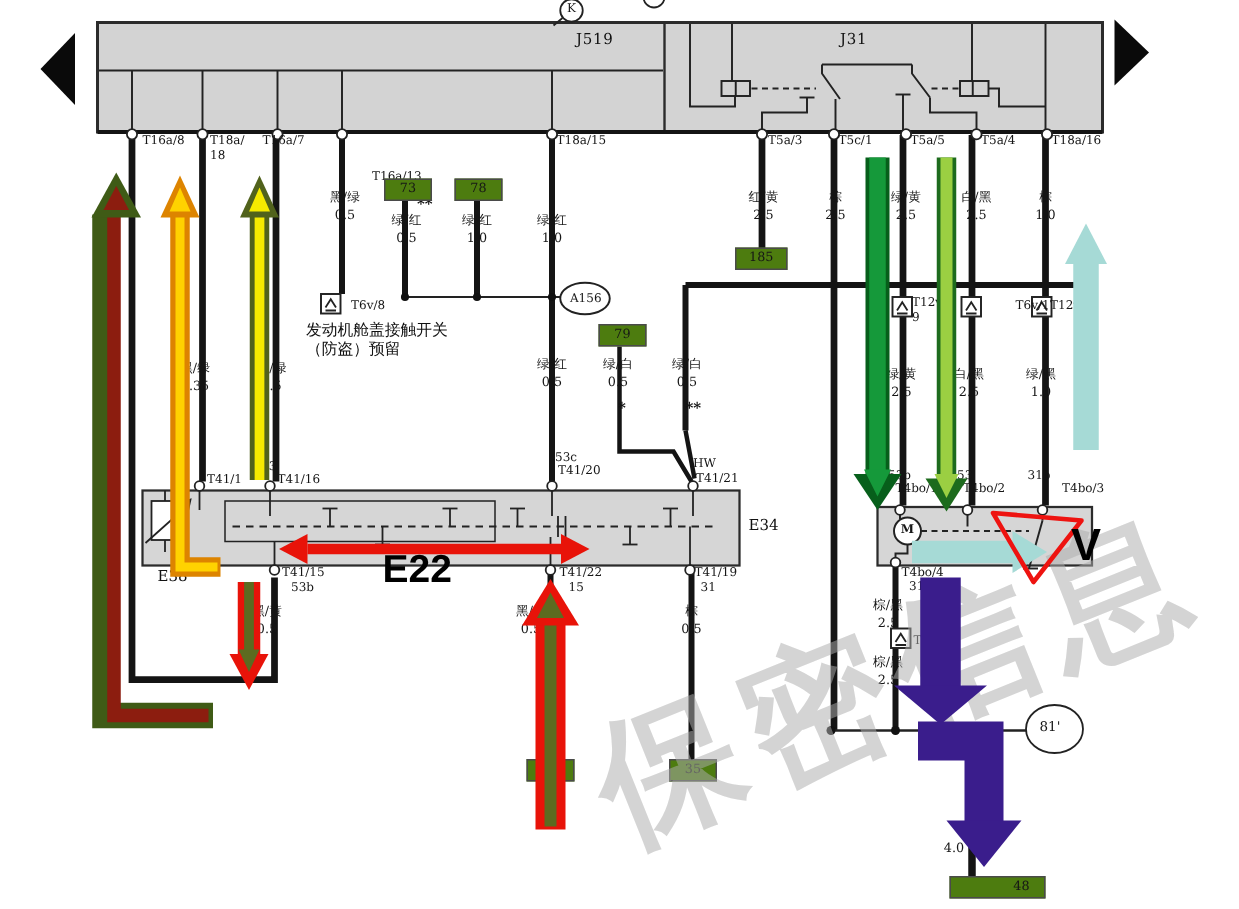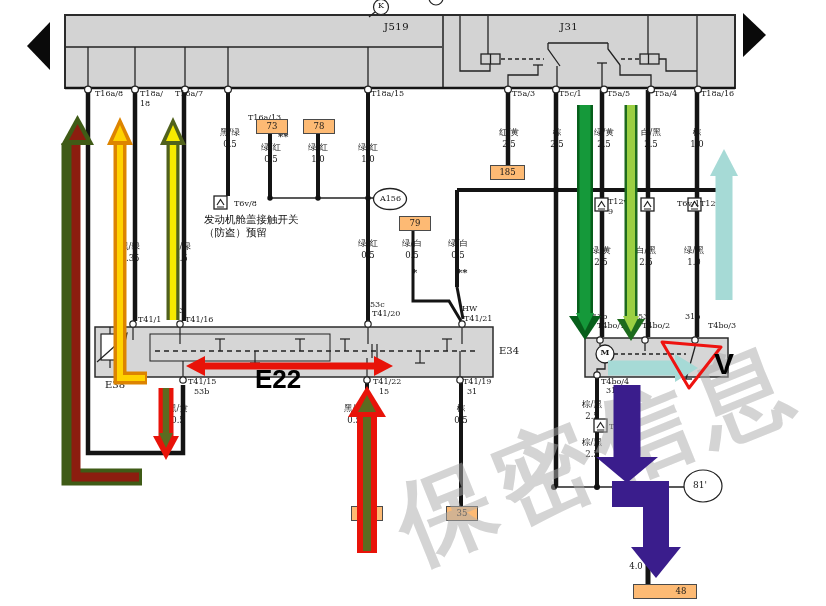--- a/index.html
+++ b/index.html
@@ -7,21 +7,21 @@
          font-family:"DejaVu Serif","Liberation Serif",serif;}
   #stage svg{position:absolute;left:0;top:0;}
   .lb{position:absolute;font-size:8px;color:#161616;white-space:pre-line;line-height:1.2;z-index:3;}
   .wlb{position:absolute;font-size:8.5px;color:#161616;white-space:pre-line;line-height:1.45;
        width:44px;text-align:center;z-index:3;}
   .pin{position:absolute;font-size:8px;color:#161616;white-space:pre;z-index:3;}
   .unit{position:absolute;font-size:10px;color:#111;letter-spacing:.5px;z-index:3;}
   .comp{position:absolute;font-size:10px;color:#111;z-index:3;}
   .cn{position:absolute;font-size:10.5px;color:#111;white-space:pre;z-index:3;
       font-family:"DejaVu Sans","Liberation Sans",sans-serif;}
-  .numbox{position:absolute;width:30px;height:13px;background:#fdba74;border:1.2px solid #4a4a4a;
+  .numbox{position:absolute;width:30px;height:13px;background:#4d7c0f;border:1.2px solid #4a4a4a;
           font-size:8.5px;color:#161616;text-align:center;line-height:13px;z-index:3;}
   .star{position:absolute;font-size:10px;font-weight:bold;color:#111;z-index:3;}
   .anno{position:absolute;font-weight:bold;color:#000;z-index:7;
         font-family:"Liberation Sans","DejaVu Sans",sans-serif;}
   #wm{position:absolute;left:402px;top:468px;width:640px;z-index:5;
       font-size:96px;font-weight:bold;letter-spacing:10px;color:rgba(172,172,172,0.52);
       transform:rotate(-22deg);transform-origin:0 50%;white-space:nowrap;
       font-family:"DejaVu Sans","Liberation Sans",sans-serif;pointer-events:none;}
   #overlay{z-index:6;}
   #base{z-index:1;}

